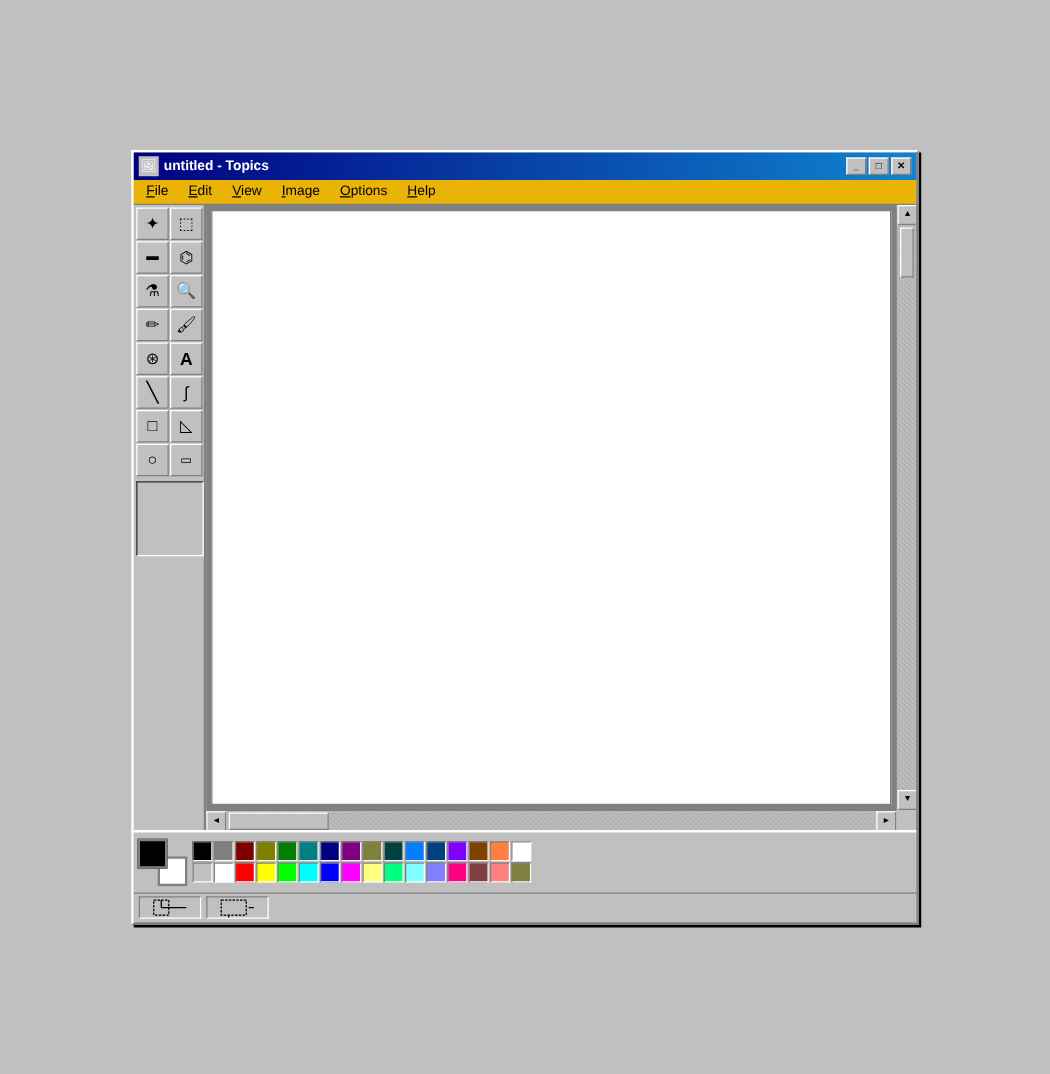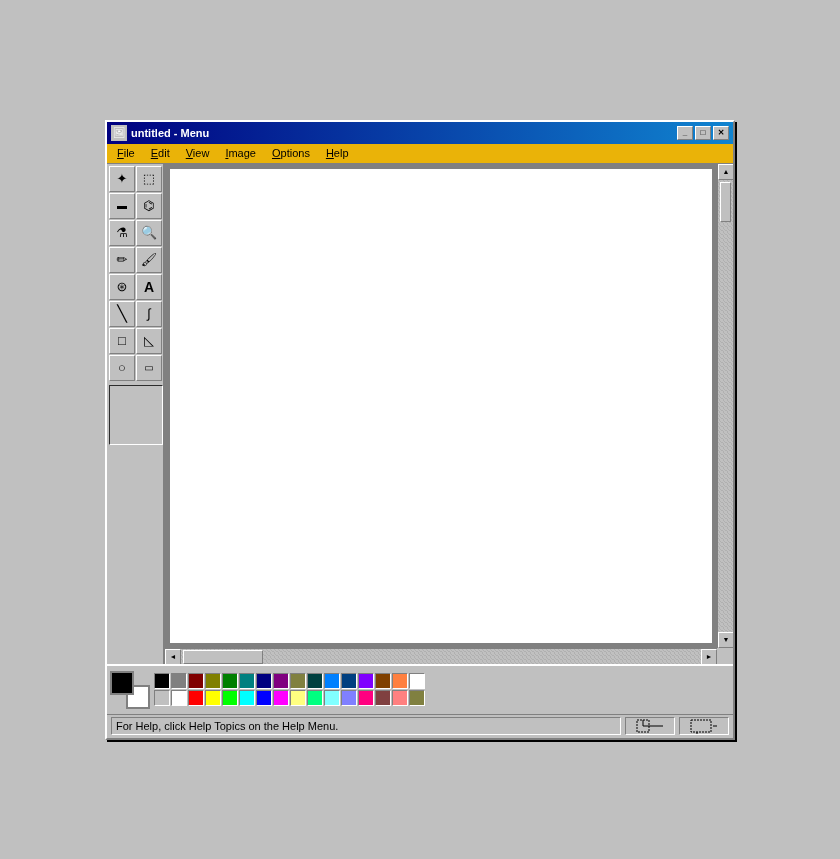--- a/index.html
+++ b/index.html
@@ -334,21 +334,21 @@
     }
   </style>
 </head>
 <body>
 
 <div class="window">
 
   <div class="title-bar">
     <div class="title-bar-left">
       <div class="title-icon">🖼</div>
-      <span class="title-text">untitled - Menu</span>
+      <span class="title-text">untitled - Topics</span>
     </div>
     <div class="title-buttons">
       <div class="title-btn">_</div>
       <div class="title-btn">□</div>
       <div class="title-btn">✕</div>
     </div>
   </div>
 
   <div class="menu-bar">
     <div class="menu-item"><u>F</u>ile</div>
@@ -450,21 +450,20 @@
         <div class="color-swatch" style="background:#8080ff"></div>
         <div class="color-swatch" style="background:#ff0080"></div>
         <div class="color-swatch" style="background:#804040"></div>
         <div class="color-swatch" style="background:#ff8080"></div>
         <div class="color-swatch" style="background:#808040"></div>
       </div>
     </div>
   </div>
 
   <div class="status-bar">
-    <div class="status-text">For Help, click Help Topics on the Help Menu.</div>
     <div class="status-coords">
       <svg width="30" height="16" viewBox="0 0 30 16">
         <rect x="2" y="2" width="12" height="12" fill="none" stroke="#000" stroke-width="1" stroke-dasharray="2,1"></rect>
         <line x1="8" y1="8" x2="28" y2="8" stroke="#000" stroke-width="1"></line>
         <line x1="8" y1="8" x2="8" y2="2" stroke="#000" stroke-width="1"></line>
       </svg>
     </div>
     <div class="status-size">
       <svg width="30" height="16" viewBox="0 0 30 16">
         <rect x="2" y="2" width="20" height="12" fill="none" stroke="#000" stroke-width="1" stroke-dasharray="2,1"></rect>

